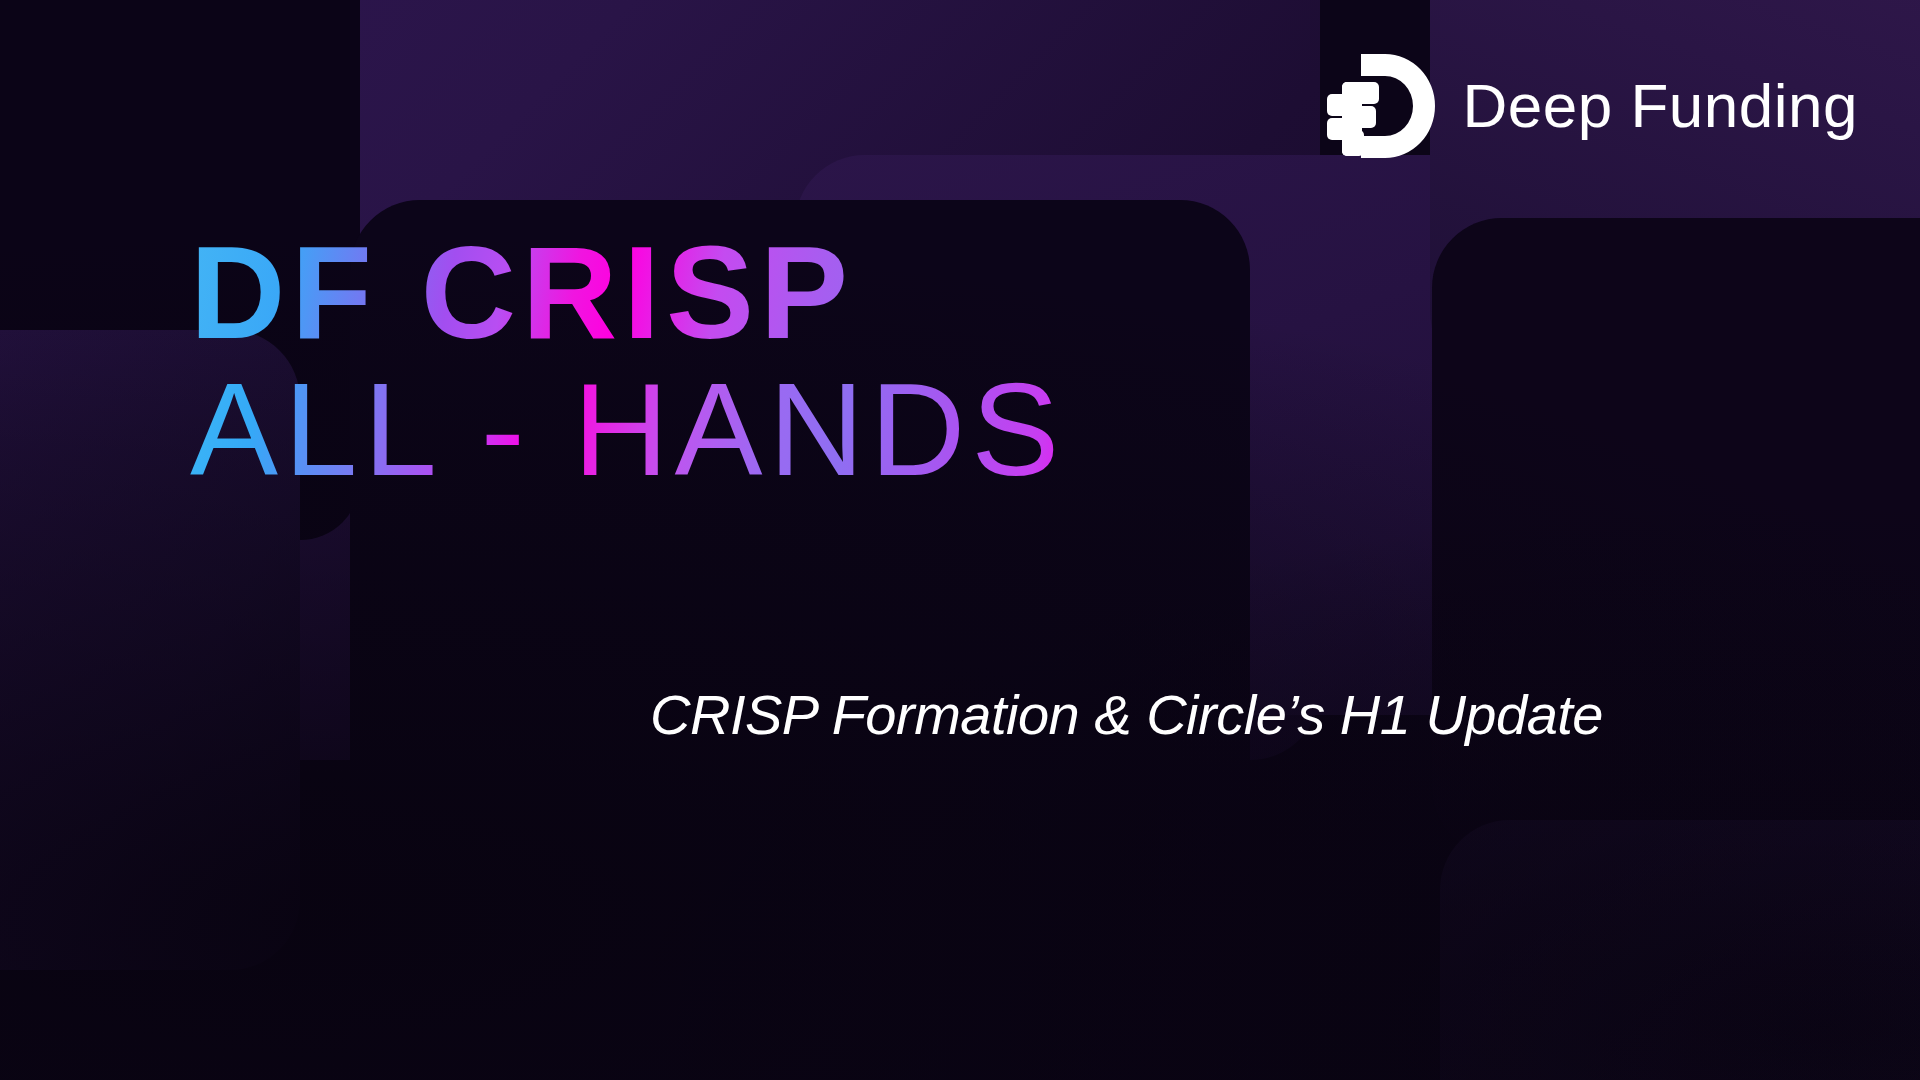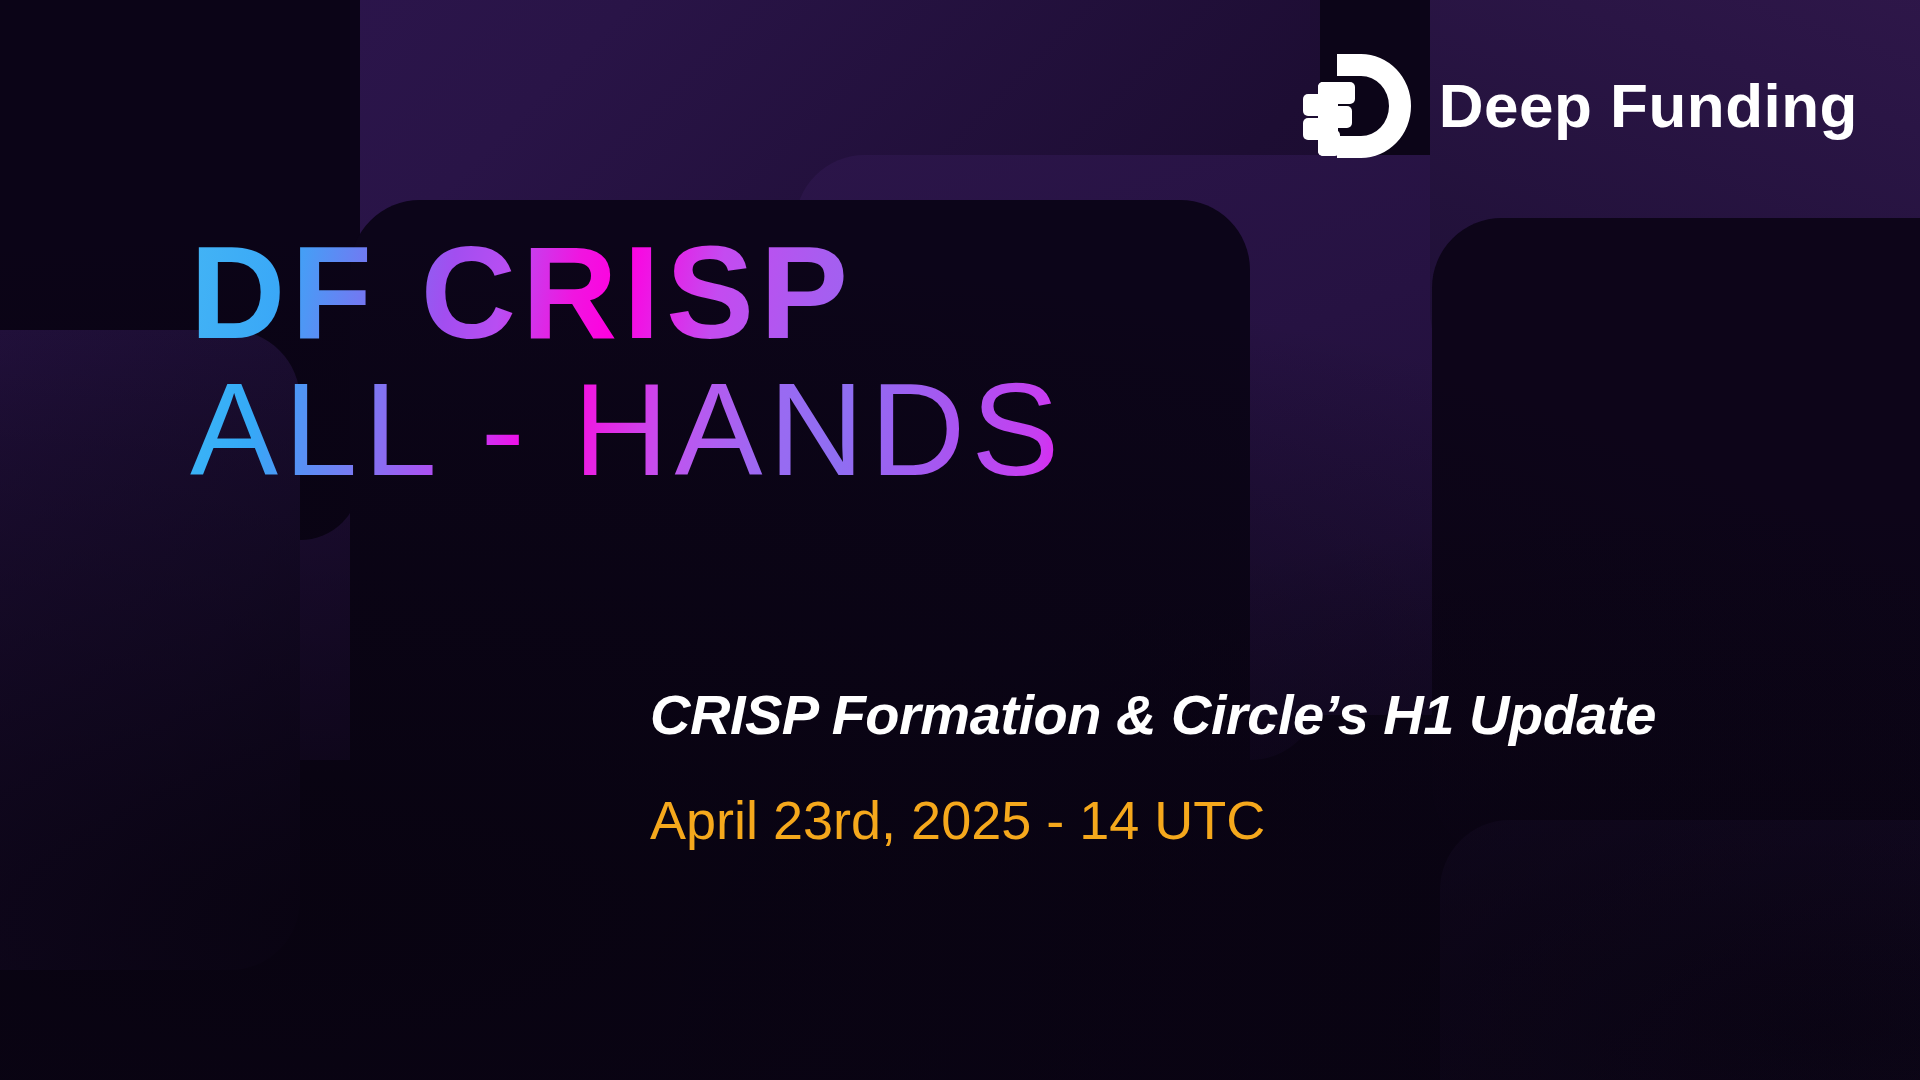--- a/index.html
+++ b/index.html
@@ -126,21 +126,21 @@
     right: 62px;
     top: 50px;
     display: flex;
     align-items: center;
     gap: 24px;
   }
   .logo-mark { width: 118px; height: 112px; display:block; }
   .logo-word {
     color: #ffffff;
     font-size: 62px;
-    font-weight: 700;
+    font-weight: 400;
     letter-spacing: 0.5px;
     line-height: 1;
     white-space: nowrap;
   }
 
   
   .headline {
     position: absolute;
     left: 190px;
     top: 232px;
@@ -210,21 +210,21 @@
   
   .session {
     position: absolute;
     left: 650px;
     top: 680px;
     width: 1050px;
   }
   .session-title {
     color: #ffffff;
     font-size: 56px;
-    font-weight: 700;
+    font-weight: 400;
     font-style: italic;
     line-height: 1.26;
     letter-spacing: -0.5px;
     margin: 0;
   }
   .session-date {
     margin-top: 42px;
     color: #F5A81C;
     font-size: 54px;
     font-weight: 400;
@@ -265,16 +265,15 @@
   </div>
 
   <div class="headline">
     <span class="hl-line">DF CRISP</span>
     <span class="hl-line2">ALL - HANDS</span>
   </div>
 
 
   <div class="session">
     <div class="session-title">CRISP Formation &amp; Circle’s H1 Update</div>
-    <div class="session-date">April  23rd, 2025 - 14 UTC</div>
   </div>
 
 </div>
 
 </body></html>

